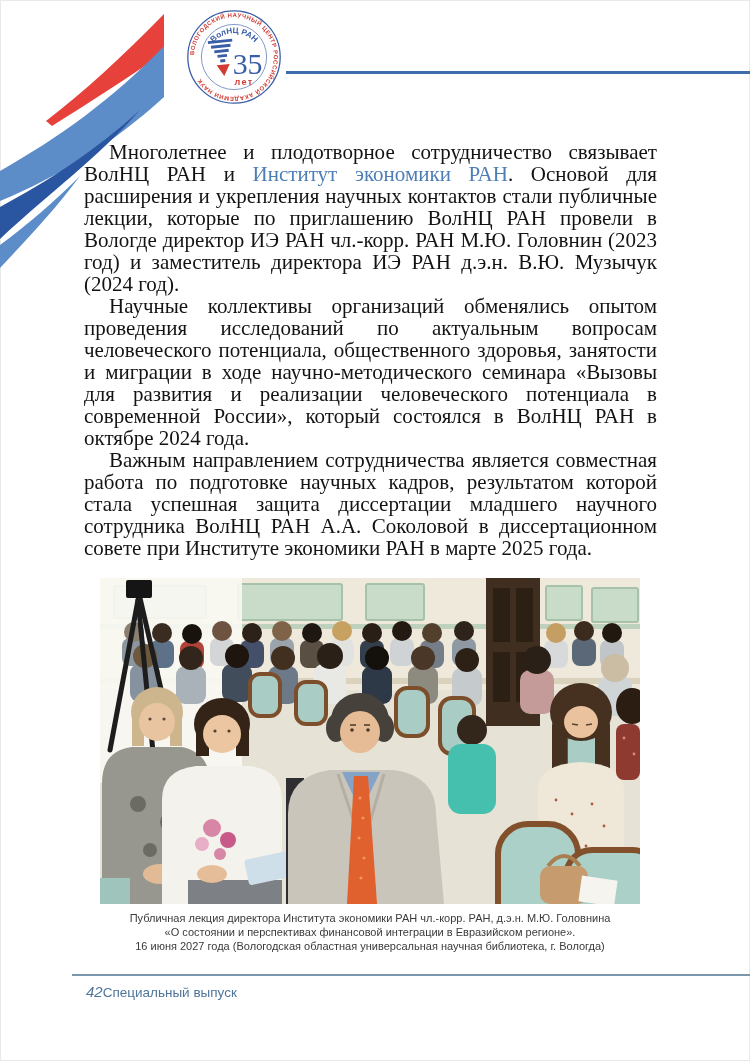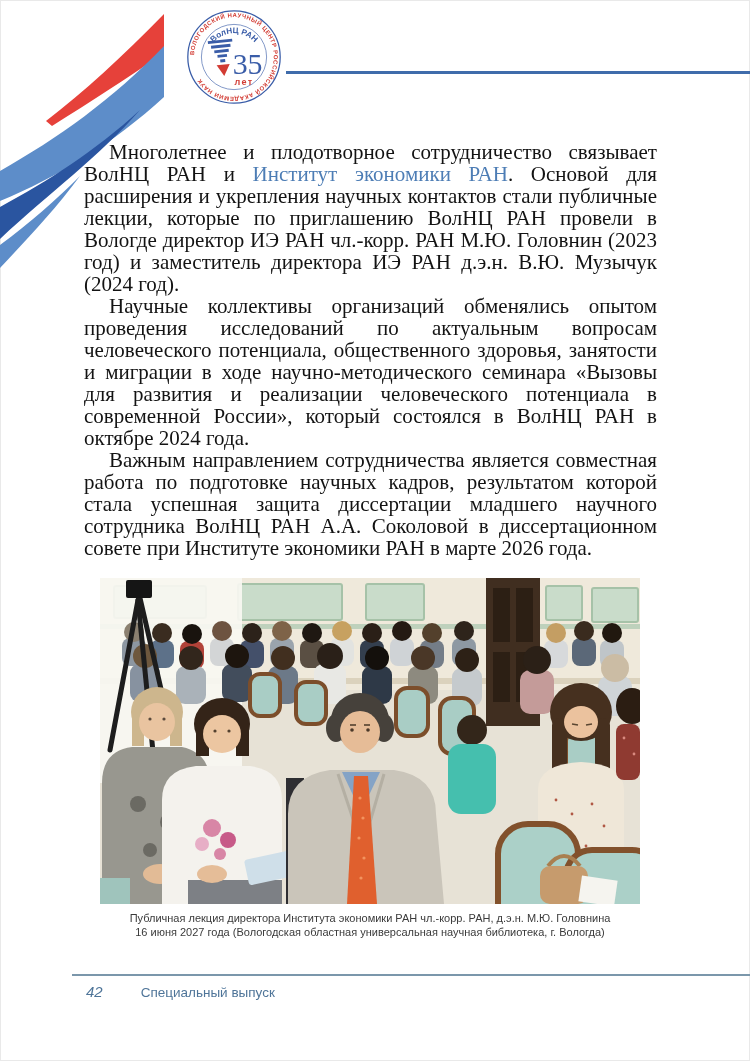--- a/index.html
+++ b/index.html
@@ -35,21 +35,21 @@
     font-family:"Liberation Sans", sans-serif;
     font-size:11px;
     line-height:14px;
     color:#3a3a3a;
     text-align:center;
   }
   
   .footer-rule{position:absolute;left:72px;top:974px;width:678px;height:2px;background:#7b97ab;}
   .footer{
     position:absolute;left:86px;top:983px;
-    display:flex;align-items:baseline;gap:38px;
+    display:flex;align-items:baseline;
     font-family:"Liberation Sans", sans-serif;
     color:#4f7599;
   }
   .page-number{font-style:italic;font-size:15px;}
   .issue-label{font-size:13.5px;}
 </style>
 </head>
 <body>
 
 <div class="page">
@@ -84,21 +84,21 @@
     </g>
     <text x="68" y="72" text-anchor="middle" font-family="Liberation Serif, serif" font-size="33" fill="#3a5da8">35</text>
     <text x="64" y="84" text-anchor="middle" font-family="Liberation Sans, sans-serif" font-size="10" font-weight="bold" fill="#d23b33" letter-spacing="1.5">лет</text>
   </svg>
 
   <div class="header-rule"></div>
 
   <div class="content">
     <p class="body-paragraph"><span>Многолетнее и плодотворное сотрудничество связывает ВолНЦ РАН и </span><span class="inline-link">Институт экономики РАН</span><span>. Основой для расширения и укрепления научных контактов стали публичные лекции, которые по приглашению ВолНЦ РАН провели в Вологде директор ИЭ РАН чл.-корр. РАН М.Ю. Головнин (2023 год) и заместитель директора ИЭ РАН д.э.н. В.Ю. Музычук (2024 год).</span></p>
     <p class="body-paragraph"><span>Научные коллективы организаций обменялись опытом проведения исследований по актуальным вопросам человеческого потенциала, общественного здоровья, занятости и миграции в ходе научно-методического семинара «Вызовы для развития и реализации человеческого потенциала в современной России», который состоялся в ВолНЦ РАН в октябре 2024 года.</span></p>
-    <p class="body-paragraph"><span>Важным направлением сотрудничества является совместная работа по подготовке научных кадров, результатом которой стала успешная защита диссертации младшего научного сотрудника ВолНЦ РАН А.А. Соколовой в диссертационном совете при Институте экономики РАН в марте 2026 года.</span></p>
+    <p class="body-paragraph"><span>Важным направлением сотрудничества является совместная работа по подготовке научных кадров, результатом которой стала успешная защита диссертации младшего научного сотрудника ВолНЦ РАН А.А. Соколовой в диссертационном совете при Институте экономики РАН в марте 2025 года.</span></p>
 
     <figure class="figure" style="margin-right:16px;">
 
       <svg class="photo-frame" viewBox="0 0 540 326" role="img">
 
         <rect width="540" height="326" fill="#e7e2d6"></rect>
         <rect width="540" height="112" fill="#efe9db"></rect>
         <g fill="#c9dcca" stroke="#a6c2a8" stroke-width="2">
           <rect x="14" y="8" width="92" height="32" rx="2"></rect>
           <rect x="138" y="6" width="104" height="36" rx="2"></rect>
@@ -336,20 +336,21 @@
         </g>
 
         <g>
           <path d="M 448,288 q 16,-20 32,0" stroke="#a97f50" stroke-width="4" fill="none"></path>
           <rect x="440" y="288" width="48" height="38" rx="10" fill="#c69b6d"></rect>
           <rect x="480" y="300" width="36" height="26" fill="#f5f4ef" transform="rotate(8 498 313)"></rect>
         </g>
       </svg>
       <figcaption class="caption">
         <div>Публичная лекция директора Института экономики РАН чл.-корр. РАН, д.э.н. М.Ю. Головнина</div>
+        <div>«О состоянии и перспективах финансовой интеграции в Евразийском регионе».</div>
         <div>16 июня 2027 года (Вологодская областная универсальная научная библиотека, г. Вологда)</div>
       </figcaption>
     </figure>
   </div>
 
   <div class="footer-rule"></div>
   <div class="footer">
     <span class="page-number">42</span>
     <span class="issue-label">Специальный выпуск</span>
   </div>

